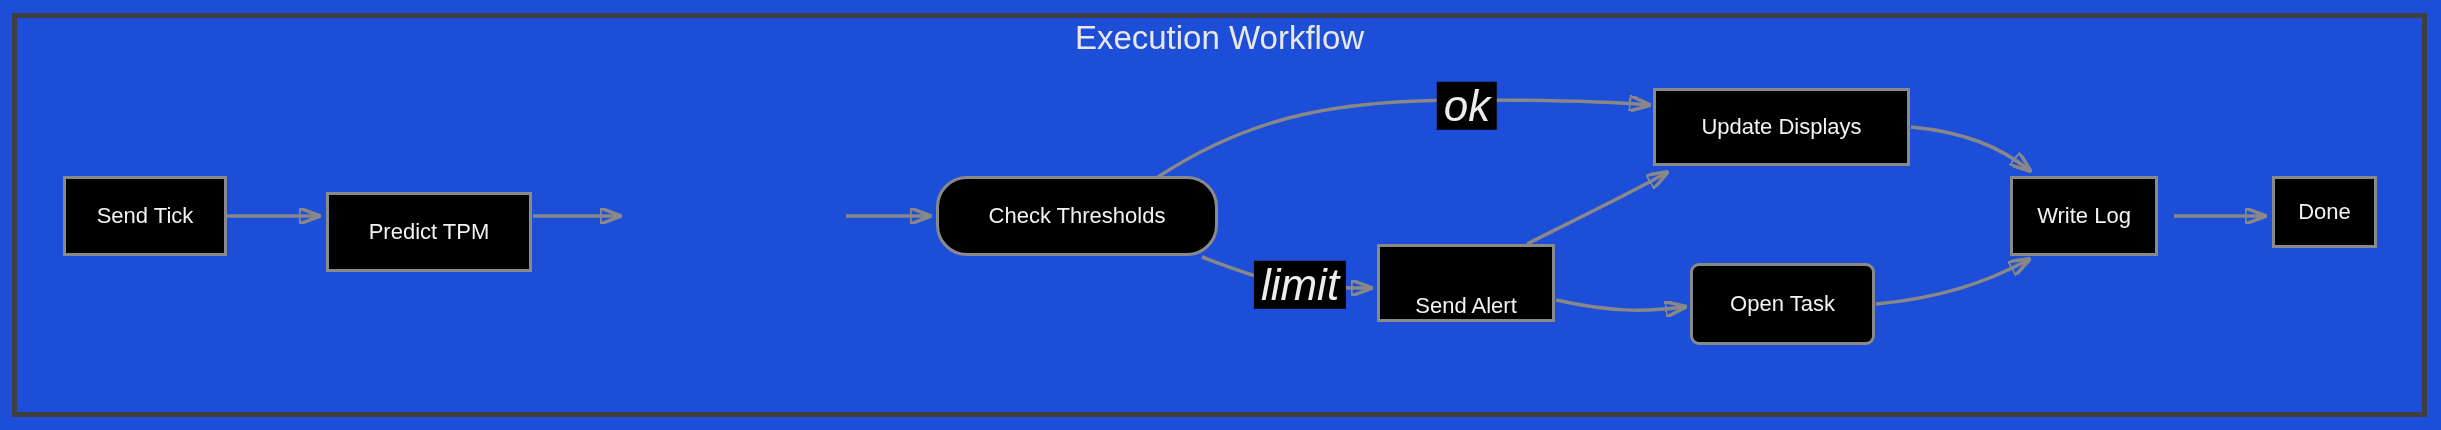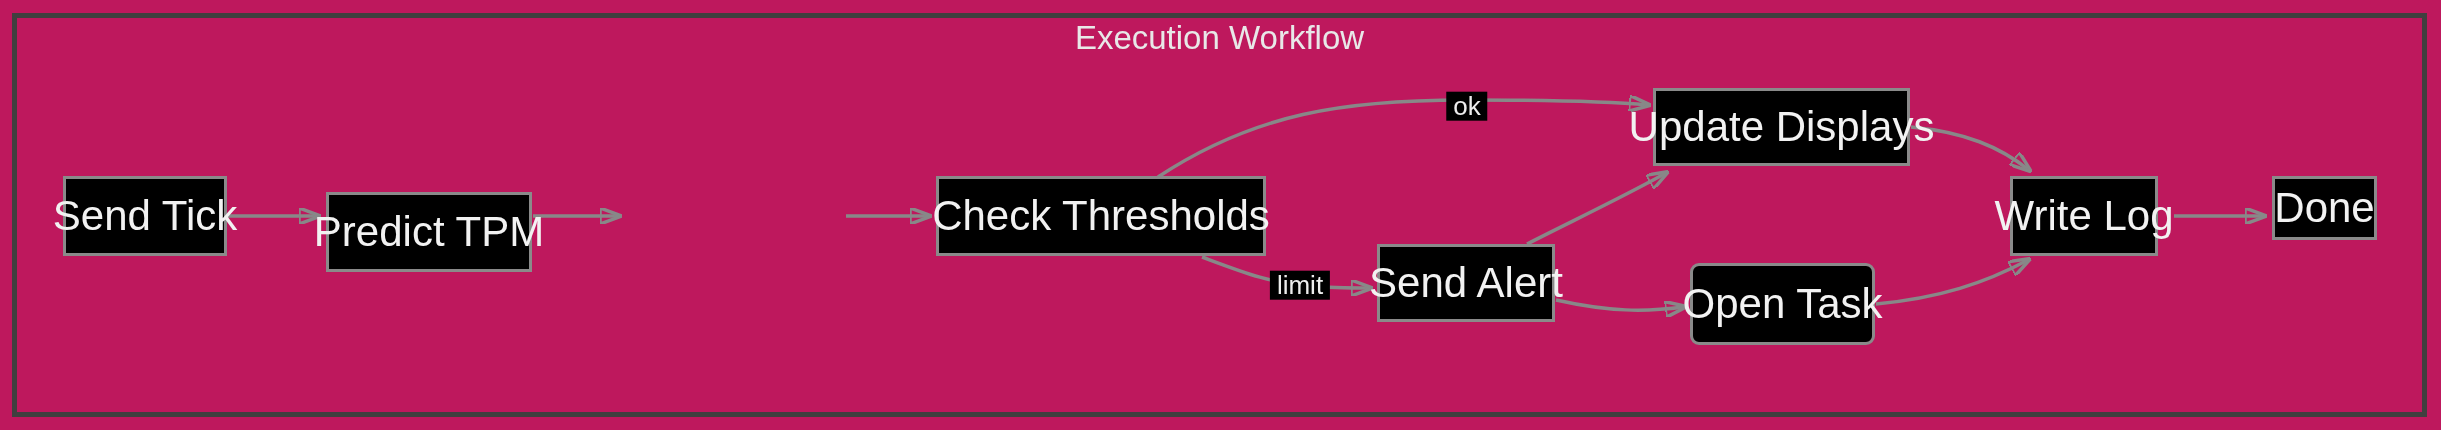--- a/index.html
+++ b/index.html
@@ -4,21 +4,21 @@
 <style>
   html, body {
     margin: 0;
     padding: 0;
     background: #000000;
   }
   #screen {
     position: relative;
     width: 2441px;
     height: 430px;
-    background: #be185d;
+    background: #1d4ed8;
     overflow: hidden;
     font-family: "Liberation Sans", sans-serif;
   }
   .cluster {
     position: absolute;
     left: 12px;
     top: 13px;
     width: 2415px;
     height: 404px;
     border: 5px solid #3f3f3f;
@@ -47,46 +47,47 @@
     fill: none;
     stroke: #888888;
     stroke-width: 3.5px;
   }
   .node {
     position: absolute;
     box-sizing: border-box;
     background: #000000;
     border: 3.5px solid #8a8a8a;
     color: #f2f2f2;
-    font-size: 42px;
+    font-size: 22px;
     display: flex;
     align-items: center;
     justify-content: center;
     white-space: nowrap;
   }
   .edge-label {
     position: absolute;
     transform: translate(-50%, -50%);
     background: #000000;
     color: #ededed;
-    font-size: 26px;
+    font-size: 44px;
     line-height: 1.1;
     padding: 0 7px;
     white-space: nowrap;
+    font-style: italic;
   }
   
   .n-data-tick        { left: 63px;   top: 176px; width: 164px; height: 80px; }
   .n-predict-tpm      { left: 326px;  top: 192px; width: 206px; height: 80px; }
   .n-forecast-life    { left: 626px;  top: 176px; width: 219px; height: 80px; }
-  .n-check-thresholds { left: 936px;  top: 176px; width: 330px; height: 80px; }
+  .n-check-thresholds { left: 936px;  top: 176px; width: 282px; height: 80px; border-radius: 31px; }
   .n-update-displays  { left: 1653px; top: 88px;  width: 257px; height: 78px; }
-  .n-send-alert       { left: 1377px; top: 244px; width: 178px; height: 78px; }
+  .n-send-alert       { left: 1377px; top: 244px; width: 178px; height: 78px; align-items: flex-end; }
   .n-open-task        { left: 1690px; top: 263px; width: 185px; height: 82px; border-radius: 9px; }
   .n-write-log        { left: 2010px; top: 176px; width: 148px; height: 80px; }
-  .n-done             { left: 2272px; top: 176px; width: 105px; height: 64px; }
+  .n-done             { left: 2272px; top: 176px; width: 105px; height: 72px; }
   .l-ok    { left: 1467px; top: 106px; }
   .l-limit { left: 1300px; top: 285px; }
 </style>
 </head>
 <body>
 
 <div id="screen">
 
   <div class="cluster"></div>
 

